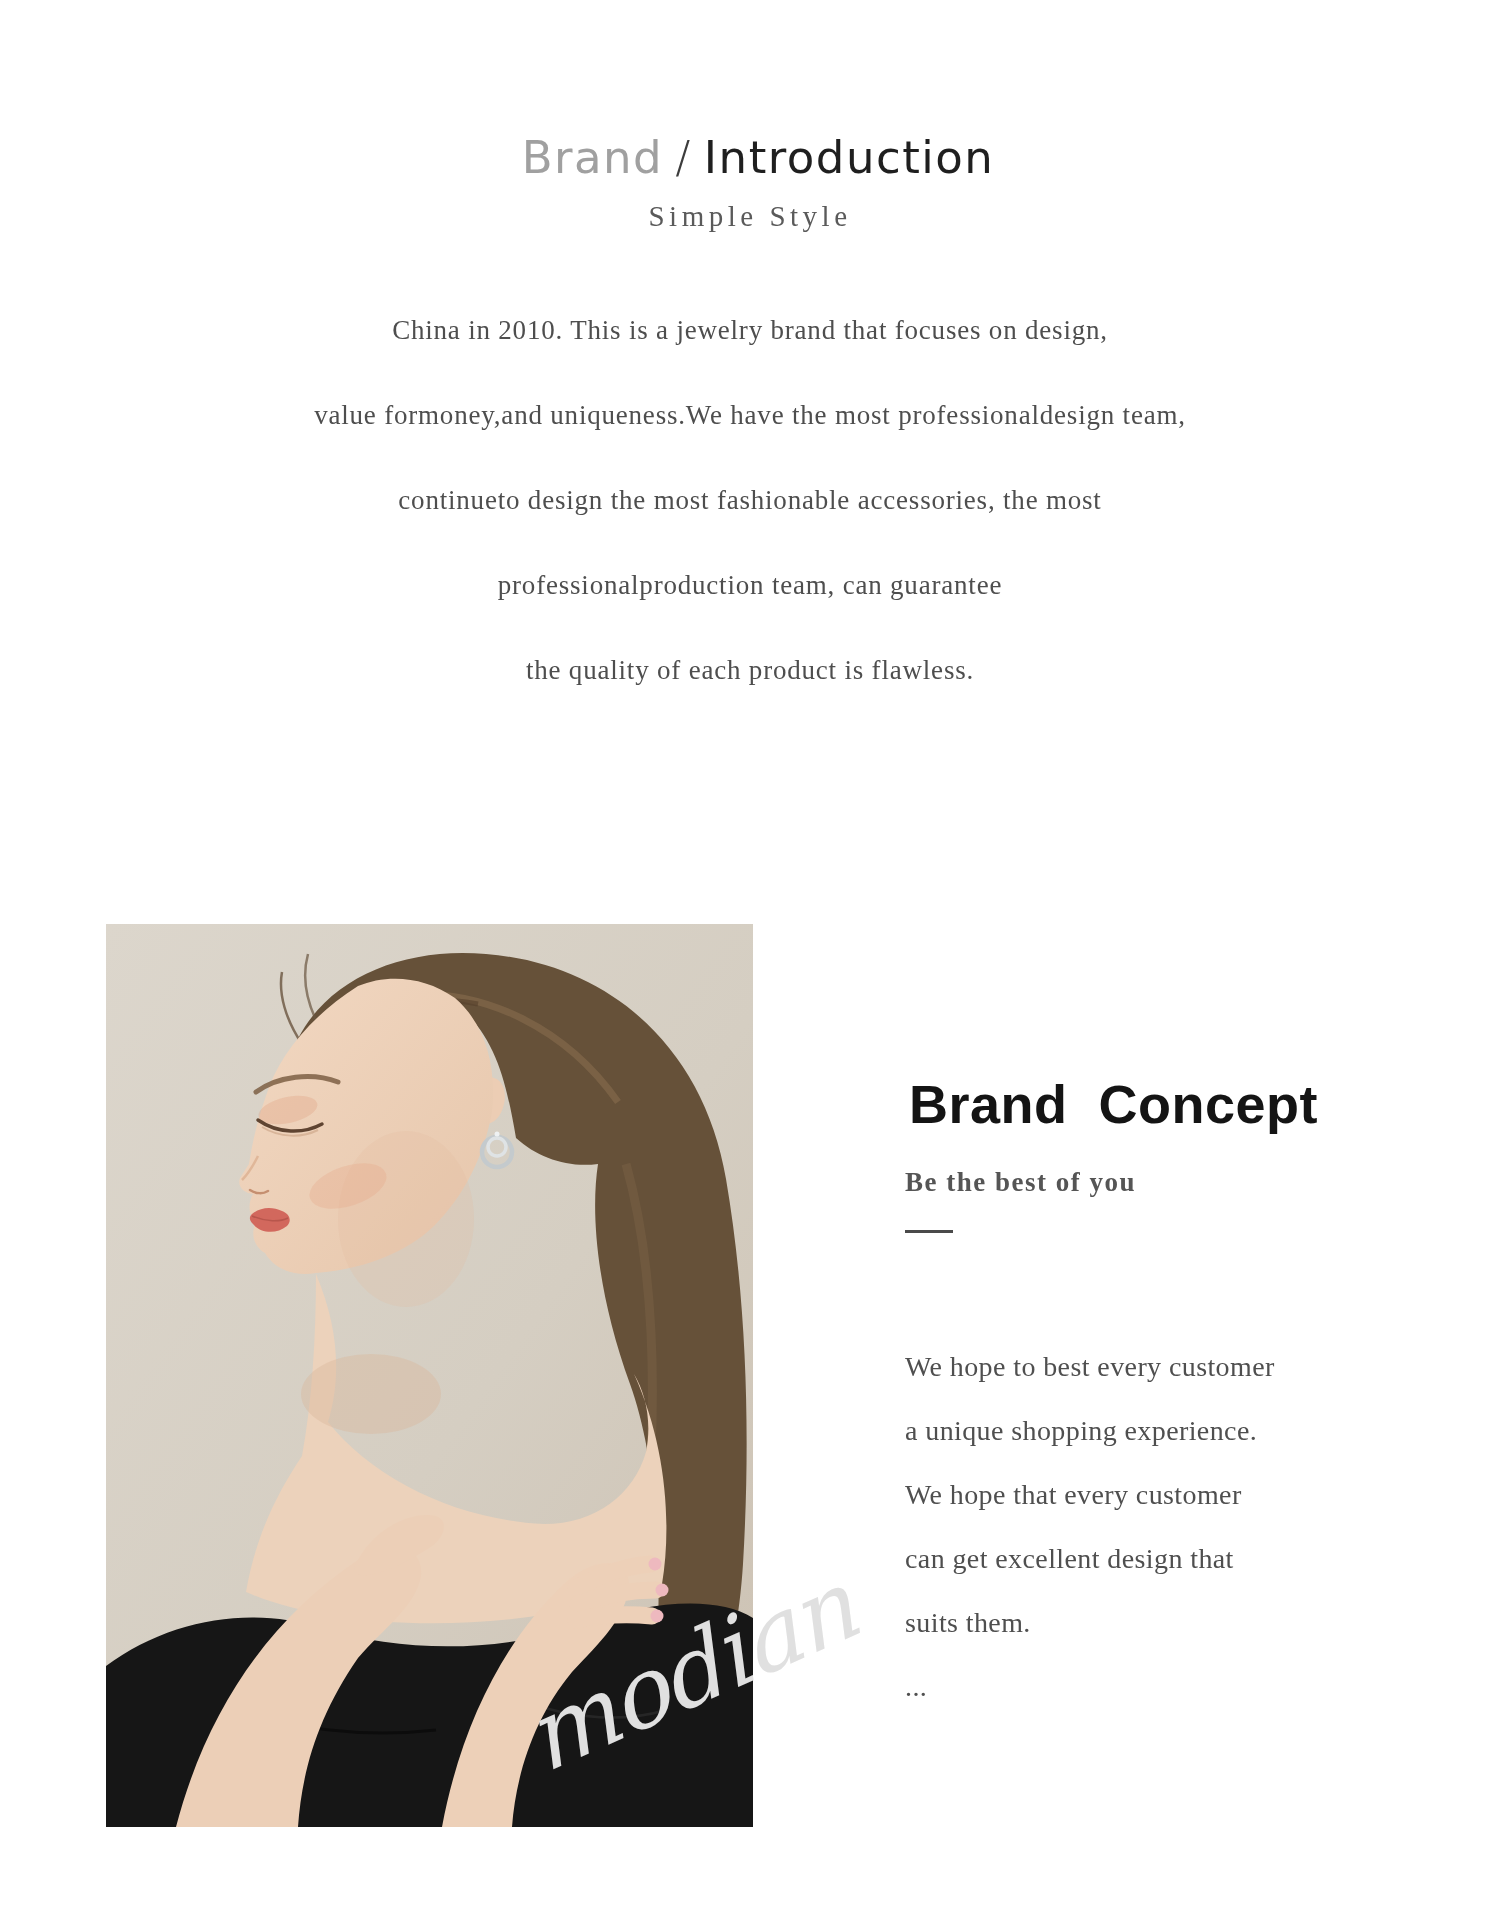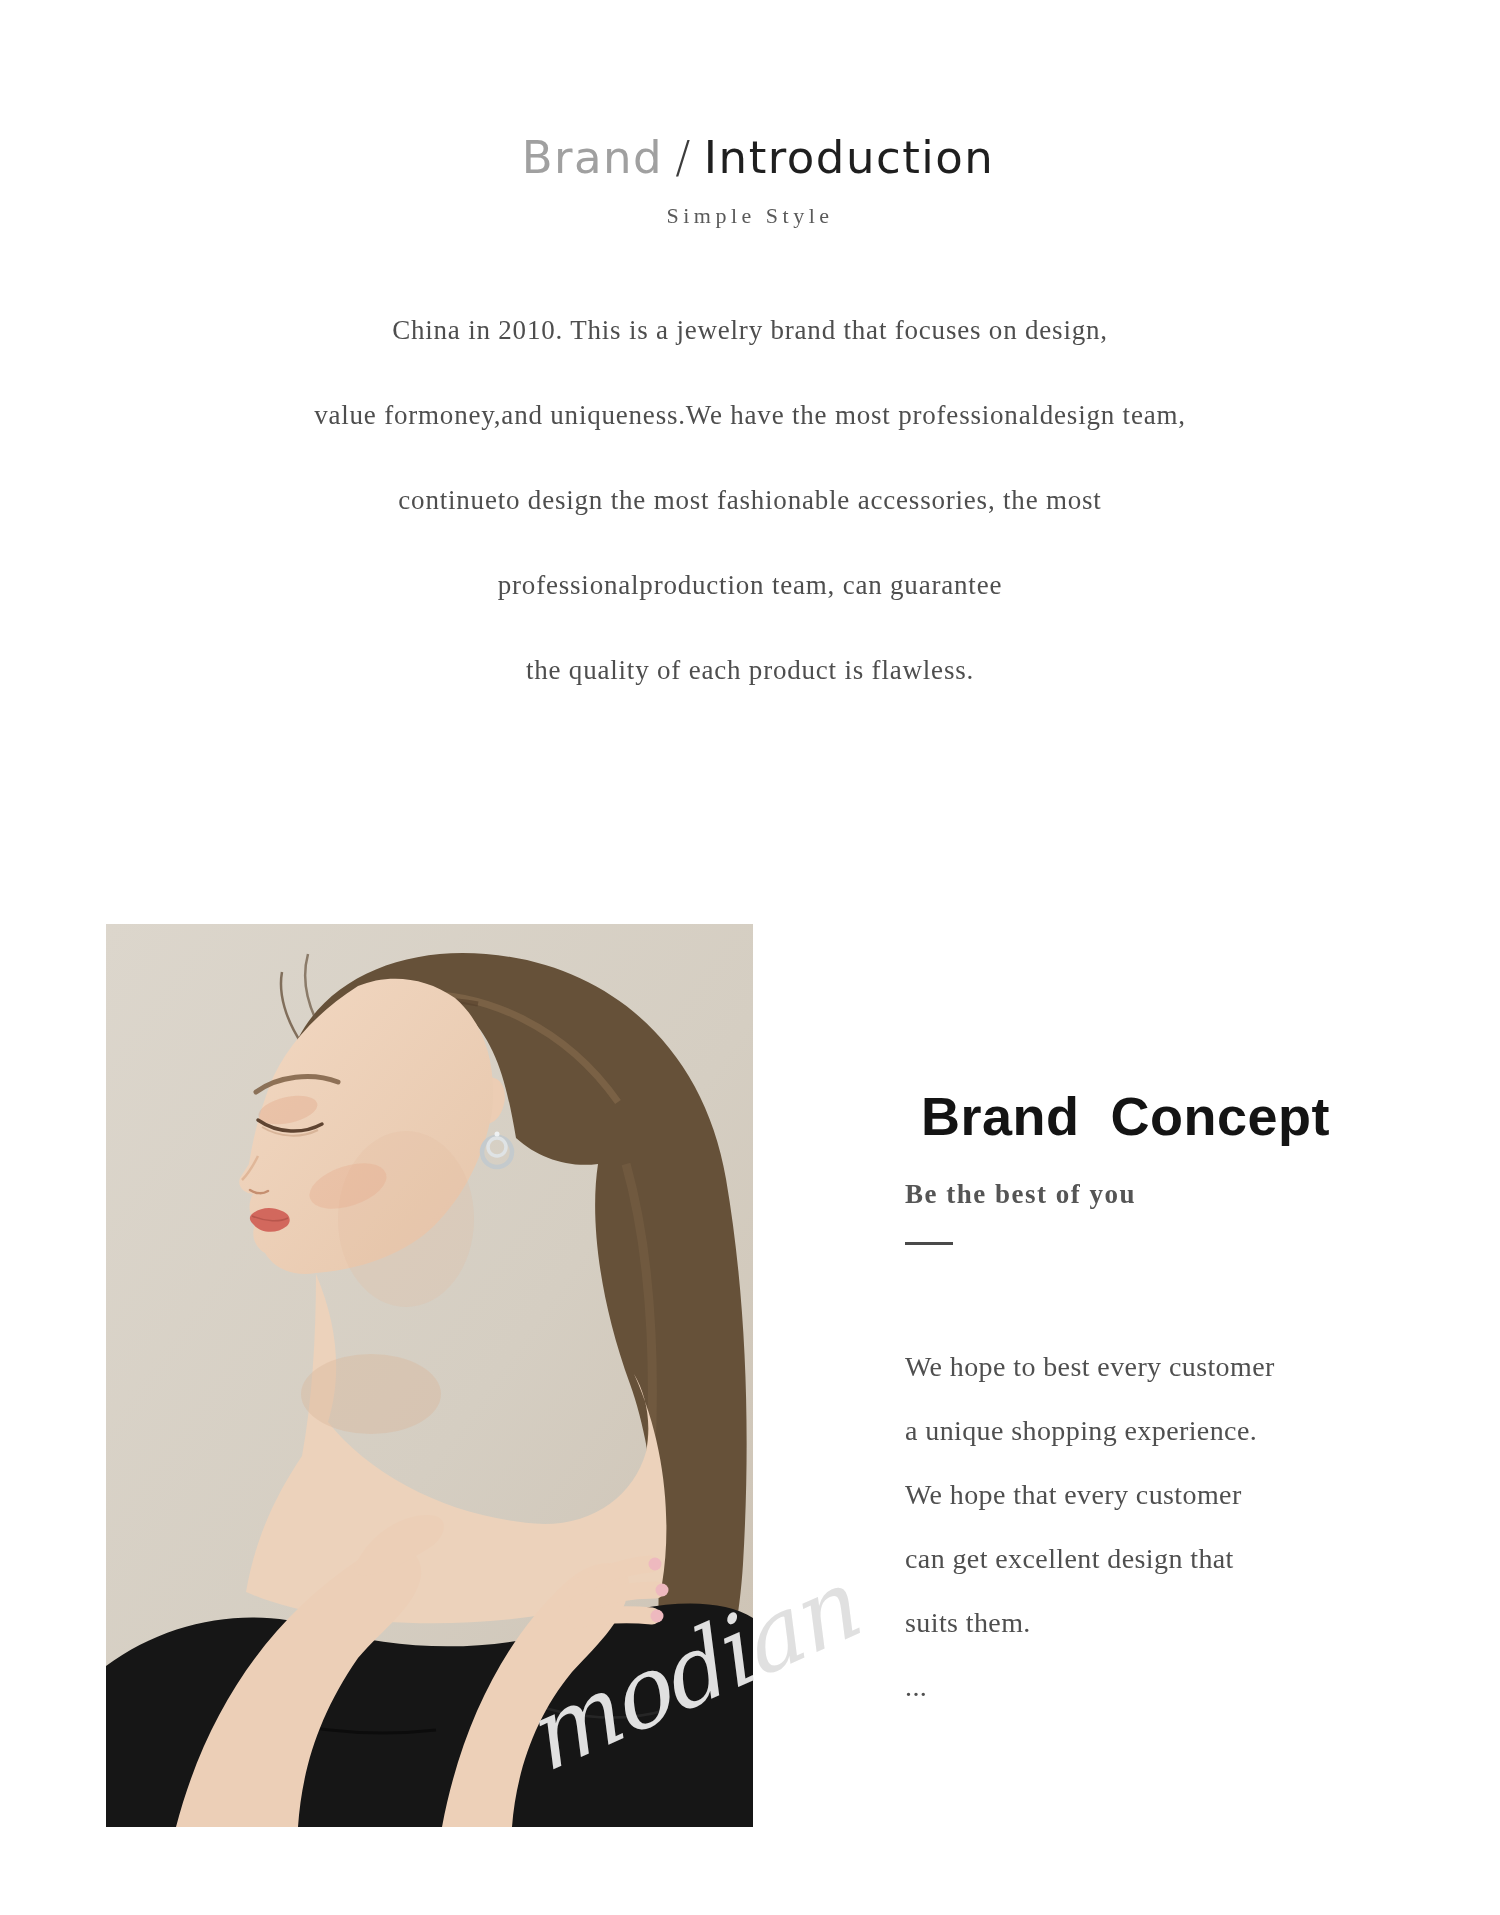--- a/index.html
+++ b/index.html
@@ -12,21 +12,21 @@
     position:absolute;top:100px;left:0;width:1500px;height:56px;line-height:56px;
     text-align:center;font-family:"DejaVu Sans", sans-serif;font-size:45px;font-weight:400;
     letter-spacing:1.5px;white-space:pre;padding-left:8px;
   }
   .title-muted{color:#a0a0a0;}
   .title-sep{color:#3c3c3c;margin:0 12px;font-weight:300;}
   .title-emph{color:#1f1f1f;}
   
   .subtitle{
     position:absolute;top:198px;left:0;width:1500px;height:36px;line-height:36px;
-    text-align:center;font-size:22px;color:#5a5a5a;letter-spacing:4.5px;
+    text-align:center;font-size:29px;color:#5a5a5a;letter-spacing:4.5px;
   }
   
   .intro{
     position:absolute;top:288px;left:0;width:1500px;text-align:center;
     font-size:27px;line-height:85px;color:#4e4e4e;letter-spacing:0.8px;
   }
   
   .photo{
     position:absolute;left:106px;top:924px;width:647px;height:903px;margin:0;
   }
@@ -34,21 +34,21 @@
   
   .watermark{
     position:absolute;left:540px;top:1680px;width:330px;height:140px;
     font-family:"DejaVu Serif", serif;font-style:italic;font-size:96px;line-height:120px;
     color:#e0e0e0;transform:rotate(-24deg) skewX(-6deg);transform-origin:left center;
     letter-spacing:-2px;pointer-events:none;
   }
   
   .concept{position:absolute;left:905px;top:1070px;width:460px;}
   .concept-heading{
-    margin:16px;font-family:"Liberation Sans", sans-serif;font-weight:700;font-size:54px;
+    margin:4px;font-family:"Liberation Sans", sans-serif;font-weight:700;font-size:54px;
     line-height:60px;color:#141414;letter-spacing:0.5px;white-space:pre;
   }
   .concept-tagline{
     margin-top:32px;font-size:27px;line-height:32px;color:#555555;letter-spacing:1.5px;font-weight:bold;
   }
   .concept-divider{
     margin-top:32px;width:48px;height:3px;background:#4a4a4a;
   }
   .concept-lines{
     position:absolute;left:905px;top:1335px;width:460px;

